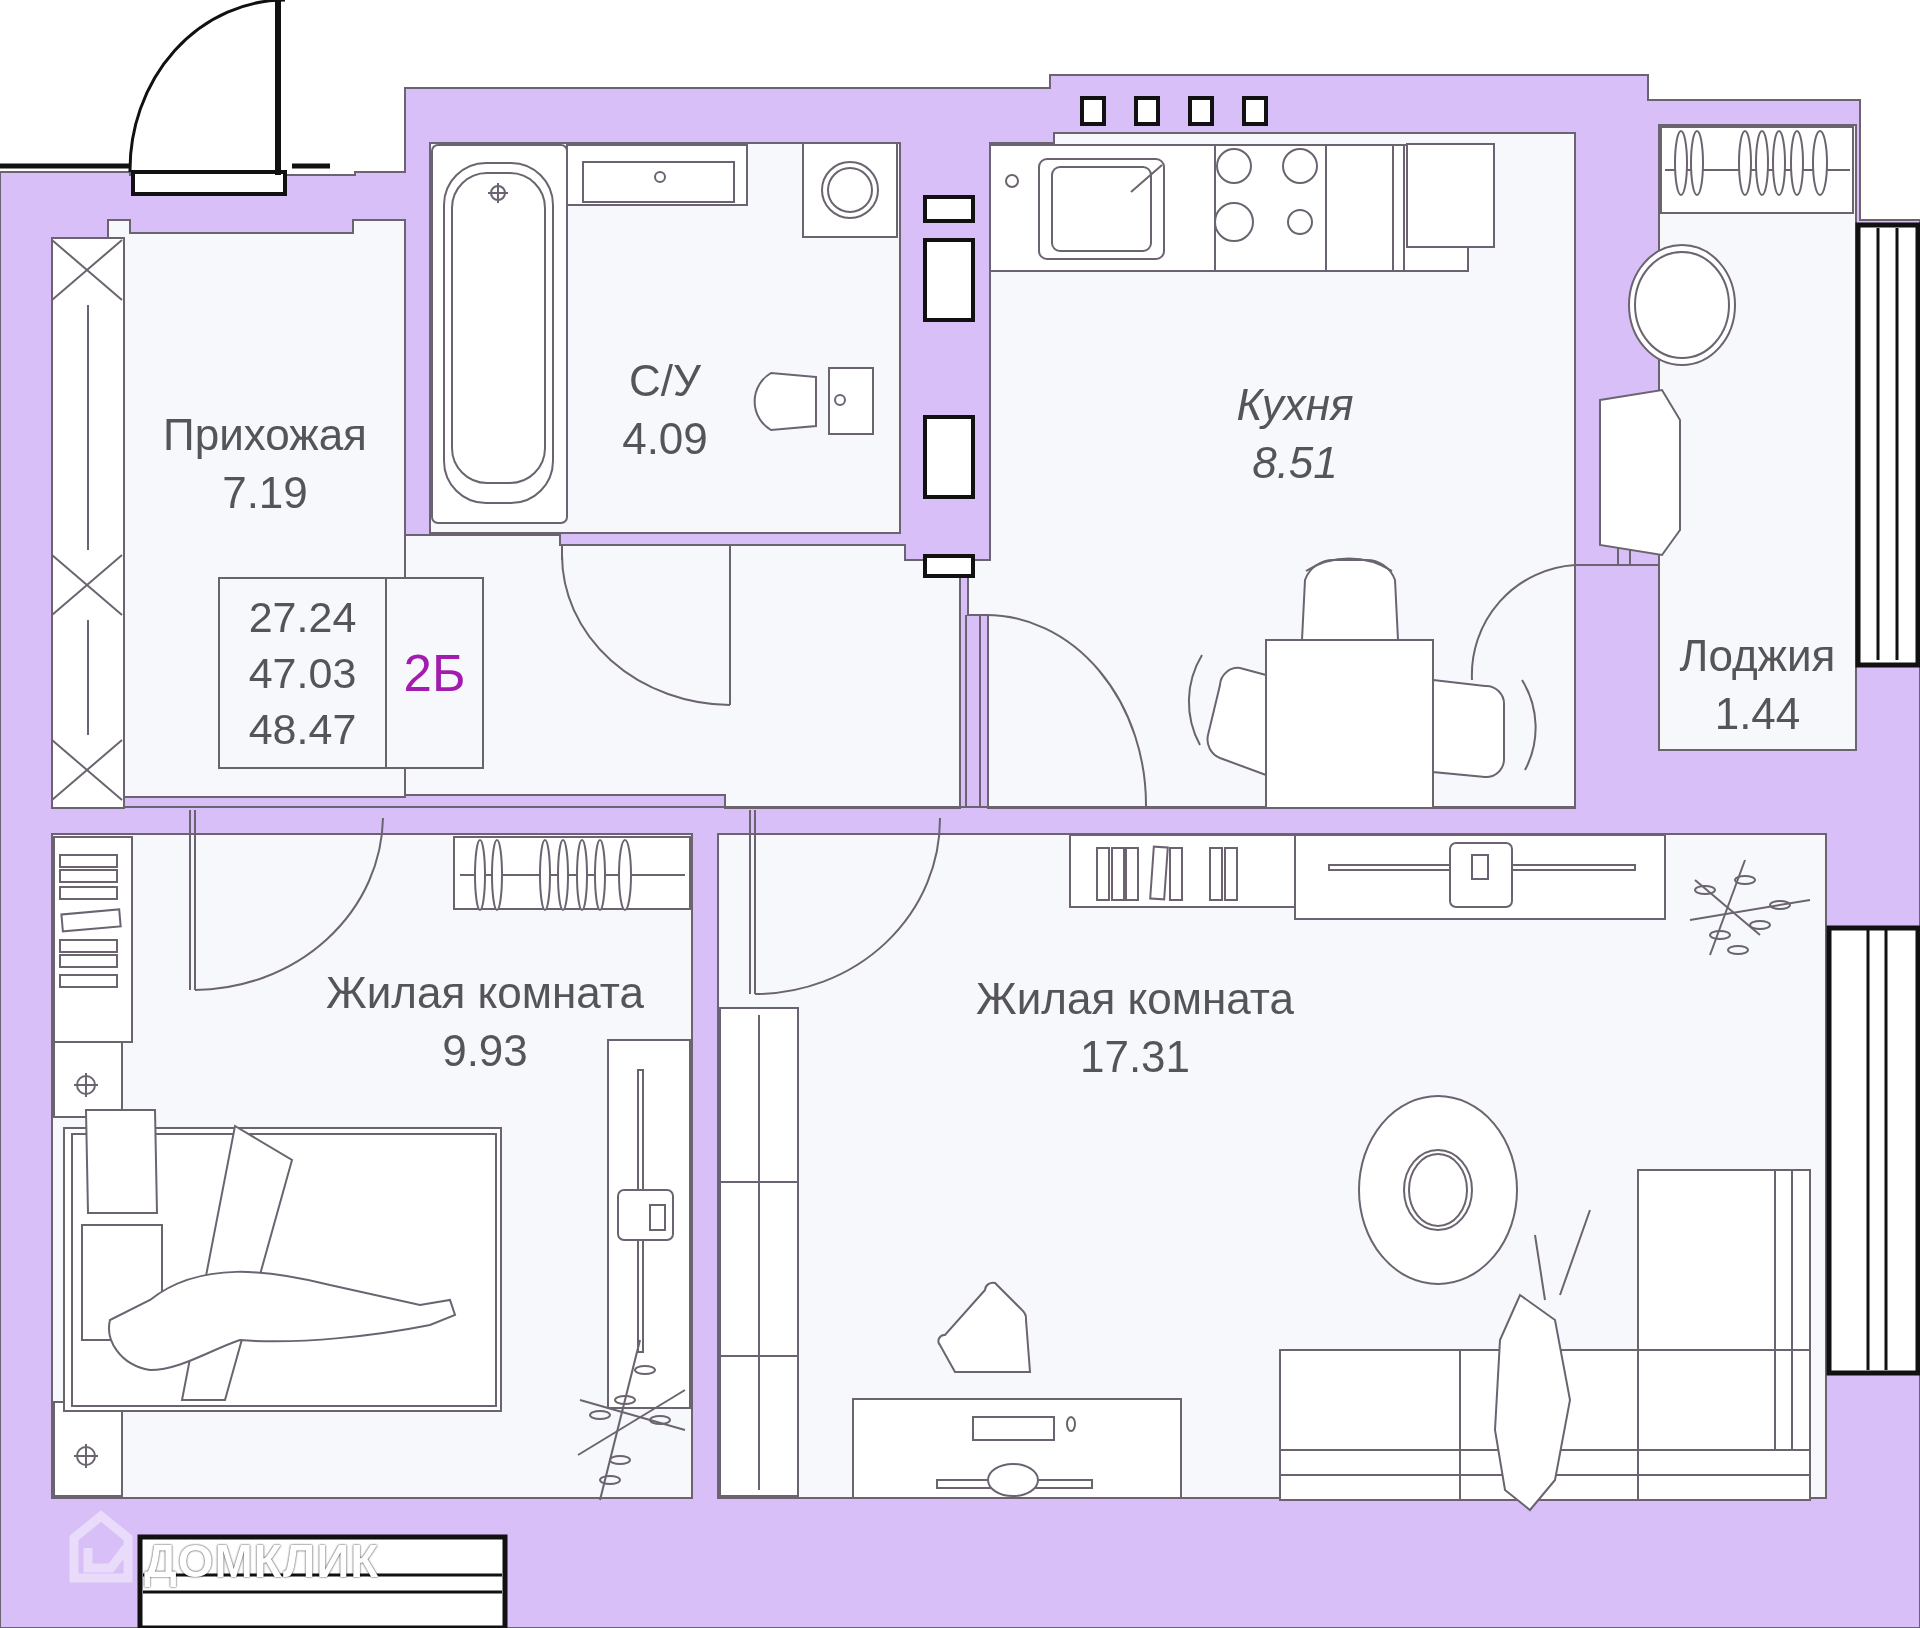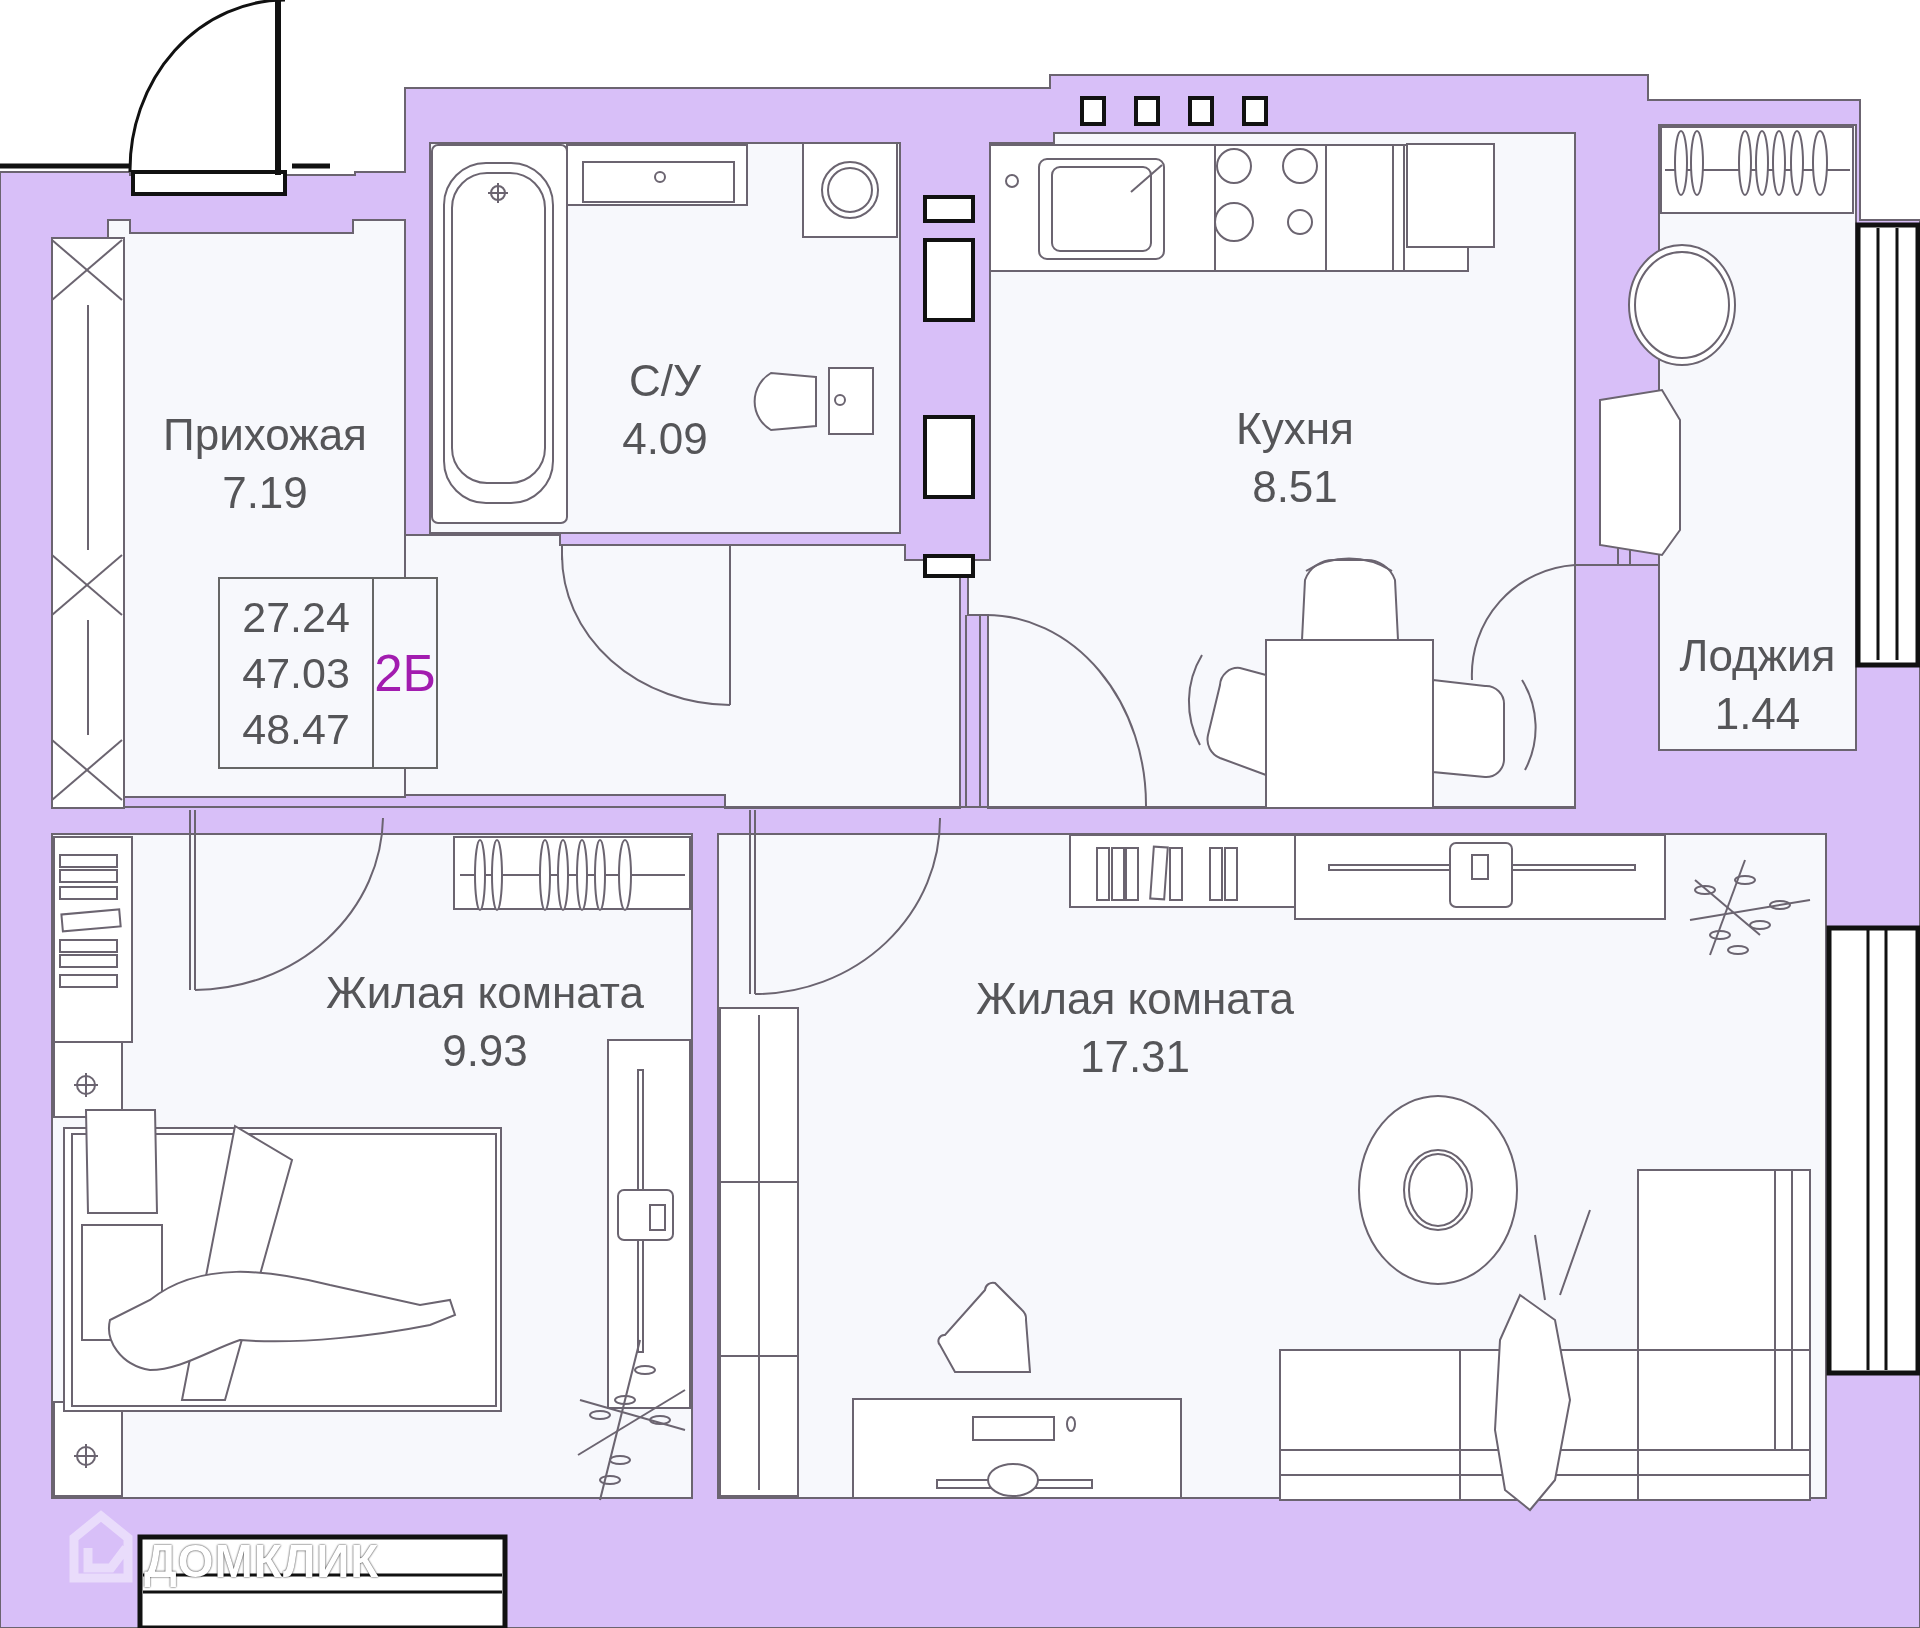--- a/index.html
+++ b/index.html
@@ -2,21 +2,21 @@
 <html><head>
 <meta charset="utf-8">
 <style>
   html, body { margin: 0; padding: 0; background: #ffffff; }
   body { width: 1920px; height: 1628px; position: relative; overflow: hidden;
          font-family: "Liberation Sans", sans-serif; }
   #plan { position: absolute; left: 0; top: 0; width: 1920px; height: 1628px; }
   .label { position: absolute; color: #555558; text-align: center; font-size: 44px;
            line-height: 58px; font-family: "Liberation Sans", sans-serif; white-space: nowrap; }
   .label span { display: block; }
-  .infobox { position: absolute; left: 218px; top: 577px; width: 220px; height: 192px;
+  .infobox { position: absolute; left: 218px; top: 577px; width: 266px; height: 192px;
              border: 2px solid #666; box-sizing: border-box; display: flex; background: #f7f8fc; }
   .infobox .areas { width: 165px; border-right: 2px solid #666; display: flex;
                     flex-direction: column; justify-content: center; align-items: center; }
   .infobox .areas span { font-size: 43px; line-height: 56px; color: #555558; }
   .infobox .type { flex: 1; display: flex; align-items: center; justify-content: center;
                    font-size: 51px; color: #a21caf; border-radius: 18px; }
   .watermark { position: absolute; left: 66px; top: 1508px; display: flex; align-items: flex-end; }
   .watermark .logo { width: 70px; height: 80px; margin-right: 8px; }
   .watermark .text { font-size: 46px; font-weight: bold; color: #ffffff; letter-spacing: 1px;
                      text-shadow: 0 0 2px #000; }
@@ -296,21 +296,21 @@
 </svg>
 
 <div class="label" style="left:150px; top:406px; width:230px;">
   <span>Прихожая</span>
   <span>7.19</span>
 </div>
 <div class="label" style="left:590px; top:352px; width:150px;">
   <span>С/У</span>
   <span>4.09</span>
 </div>
-<div class="label" style="left:1195px; top:400px; width:200px;">
+<div class="label" style="left:1195px; top:376px; width:200px;font-style:italic;">
   <span>Кухня</span>
   <span>8.51</span>
 </div>
 <div class="label" style="left:1660px; top:627px; width:195px;">
   <span>Лоджия</span>
   <span>1.44</span>
 </div>
 <div class="label" style="left:290px; top:964px; width:390px;">
   <span>Жилая комната</span>
   <span>9.93</span>

